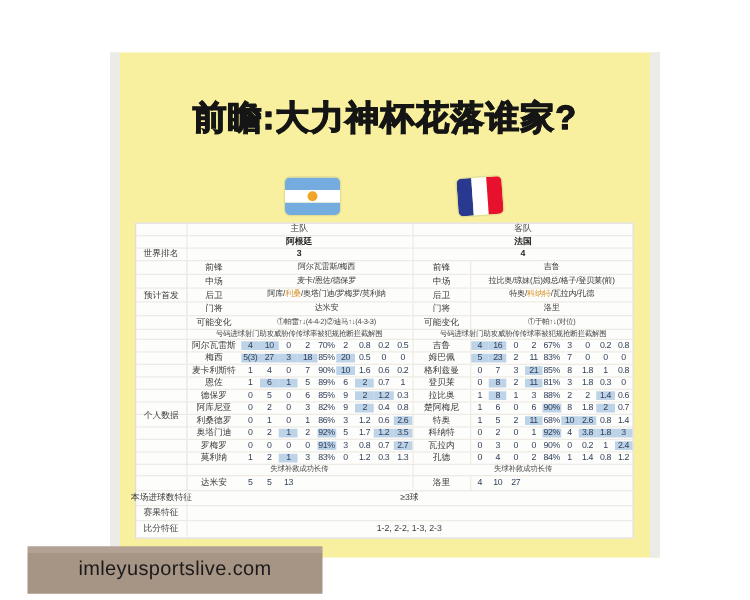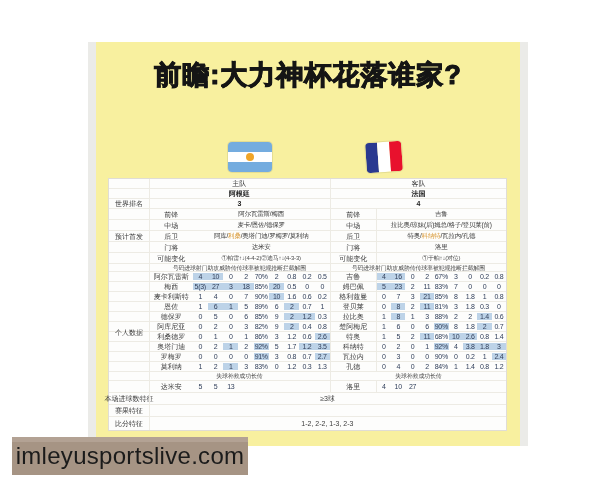--- a/index.html
+++ b/index.html
@@ -1,21 +1,21 @@
 <!DOCTYPE html>
 <html><head>
 <meta charset="utf-8">
 <style>
   *{margin:0;padding:0;box-sizing:border-box}
   html,body{width:600px;height:480px}
   body{position:relative;background:#ffffff;font-family:"Liberation Sans",sans-serif;overflow:hidden;color:#3b3b3b}
   .card{position:absolute;left:88px;top:42px;width:440px;height:404px;background:#f8f09f}
   .strip{position:absolute;top:0;bottom:0;width:8px;background:#ebebe8}
   .strip.l{left:0}.strip.r{right:0}
-  .title{position:absolute;left:96px;top:57px;width:424px;text-align:center;font-size:27px;font-weight:bold;
+  .title{position:absolute;left:96px;top:76px;width:424px;text-align:center;font-size:27px;font-weight:bold;
          color:#151515;letter-spacing:1px;-webkit-text-stroke:1px #151515;text-shadow:0.6px 0 #151515}
   
   .flag{position:absolute;top:142px;border-radius:4px;overflow:hidden;box-shadow:0 0 0 1px rgba(0,0,0,0.08)}
   .flag-ar{left:228px;width:44px;height:30px}
   .flag-ar .s{height:10px;background:#74acdf}
   .flag-ar .w{height:10px;background:#ffffff;position:relative}
   .flag-ar .sun{position:absolute;left:50%;top:50%;width:8px;height:8px;margin:-4px 0 0 -4px;border-radius:50%;background:#f0a529}
   .flag-fr{left:366px;width:36px;height:30px;display:flex;transform:rotate(-4deg)}
   .flag-fr div{flex:1}
   .fr-b{background:#2a3990}.fr-w{background:#ffffff}.fr-r{background:#e8112d}
@@ -43,23 +43,23 @@
   .lnm{width:44px;border-left:1px solid #edebe4}
   .rnm{width:46px;border-left:1px solid #edebe4}
   .stats{display:flex;height:100%}
   .stats.sl{width:138px}
   .stats.sr{width:131px;border-left:1px solid #edebe4}
   .sc{flex:1;display:flex;align-items:center;justify-content:center;color:#33415c;letter-spacing:-0.3px}
   .sc.hl{background:#bdd3e8}
   .overlay{position:absolute;width:40px;display:flex;align-items:center;justify-content:center;font-size:7px;color:#3b3b3b}
   .ov-lineup{left:0;top:30px;height:55px}
   .ov-stats{left:0;top:93px;height:121px}
-  .watermark{position:absolute;left:12px;top:437px;width:236px;height:38px;
+  .watermark{position:absolute;left:22px;top:437px;width:236px;height:38px;
              background:linear-gradient(#b3a294 0 14%,#a69484 14%);display:flex;align-items:center;justify-content:center;
-             font-size:24px;color:#1b1b1b;letter-spacing:0.3px}
+             font-size:16px;color:#1b1b1b;letter-spacing:0.3px}
 </style>
 </head>
 <body>
 
 <div class="card">
   <div class="strip l"></div>
   <div class="strip r"></div>
 </div>
 
 <div class="title">前瞻:大力神杯花落谁家?</div>

